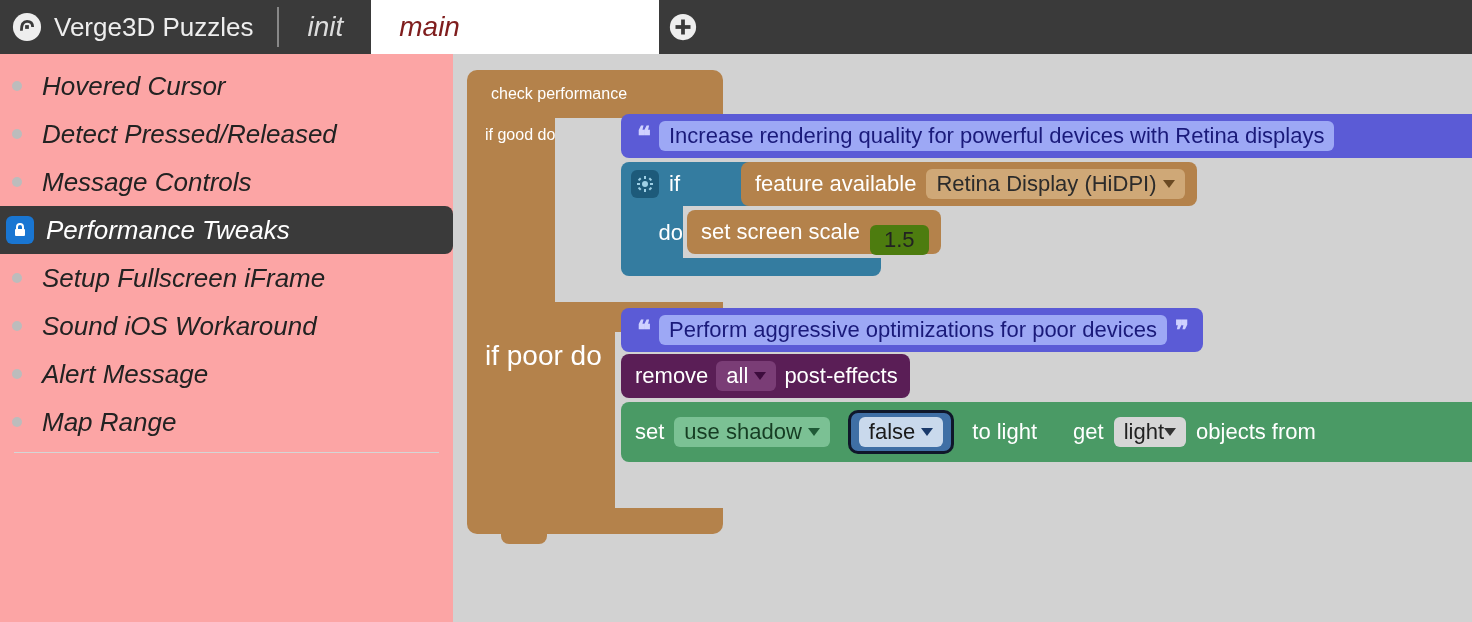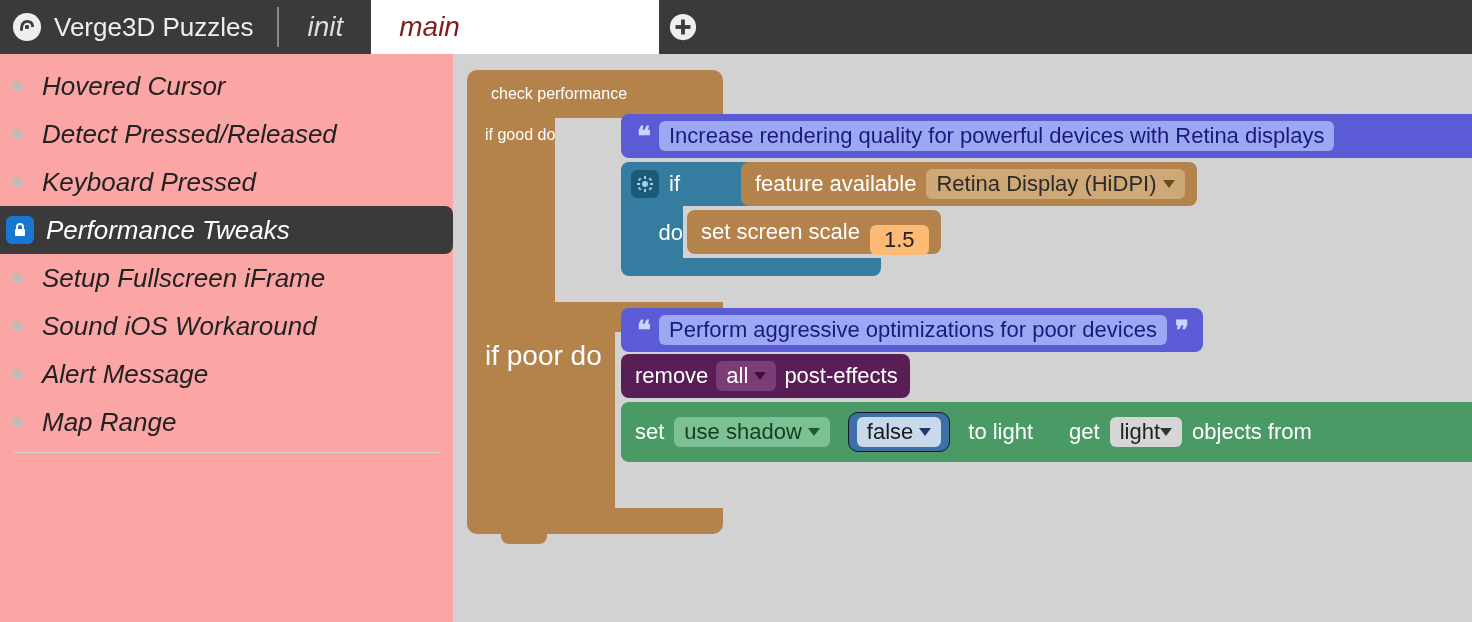--- a/index.html
+++ b/index.html
@@ -59,30 +59,30 @@
   .feature { background:#b4824b; }
   .dropdown { background:#cfa877; color:#2b2b2b; border-radius:6px; padding:2px 10px; display:inline-flex; align-items:center; gap:6px; }
   .tri { width:0; height:0; border-left:6px solid transparent; border-right:6px solid transparent; border-top:8px solid #6b4a23; display:inline-block; }
   .tri-dark { border-top-color:#333; }
   .tri-green { border-top-color:#1f5a37; }
   .tri-blue { border-top-color:#1a3a6b; }
   .tri-purple { border-top-color:#3d0c3d; }
 
   
   .sss { background:#b4824b; }
-  .numbox { background:#fdba74; color:#222; border-radius:6px; padding:2px 14px; font-size:22px; margin-left:10px;margin-top:16px; }
+  .numbox { background:#4d7c0f; color:#222; border-radius:6px; padding:2px 14px; font-size:22px; margin-left:10px;margin-top:16px; }
 
   
   .remove { background:#5a1e56; }
   .remove .dropdown { background:#7a3d76; color:#fff; }
 
   
   .setlight { background:#4a9a65; height:60px; }
   .setlight .dropdown { background:#7bc194; color:#163d23; }
-  .falsebox { background:#3f6fa5; border:1px solid #0f172a; border-radius:10px; padding:4px 8px; display:inline-flex; align-items:center; }
+  .falsebox { background:#3f6fa5; border:3px solid #0f172a; border-radius:10px; padding:4px 8px; display:inline-flex; align-items:center; }
   .falsebox .dropdown { background:#c9d9ec; color:#1a1a1a; }
   .lightdd { background:#d6d6d6; color:#222; border-radius:6px; padding:2px 10px; display:inline-flex; align-items:center; }
 
 </style>
 </head>
 <body>
 
 <div class="header">
   <div class="app-logo">
     <svg viewBox="0 0 32 32" width="30" height="30">
@@ -110,21 +110,21 @@
     <div class="side-item">
       <span class="bullet"></span>
       <span class="side-label">Hovered Cursor</span>
     </div>
     <div class="side-item">
       <span class="bullet"></span>
       <span class="side-label">Detect Pressed/Released</span>
     </div>
     <div class="side-item">
       <span class="bullet"></span>
-      <span class="side-label">Keyboard Pressed</span>
+      <span class="side-label">Message Controls</span>
     </div>
     <div class="side-item active">
       <span class="lock-icon">
         <svg viewBox="0 0 16 16" width="16" height="16">
             <rect x="3" y="7" width="10" height="7" rx="1" fill="#fff"></rect>
             <path d="M5 7 V5 a3 3 0 0 1 6 0 V7" stroke="#fff" stroke-width="2" fill="none"></path>
           </svg>
       </span>
       <span class="side-label">Performance Tweaks</span>
     </div>

